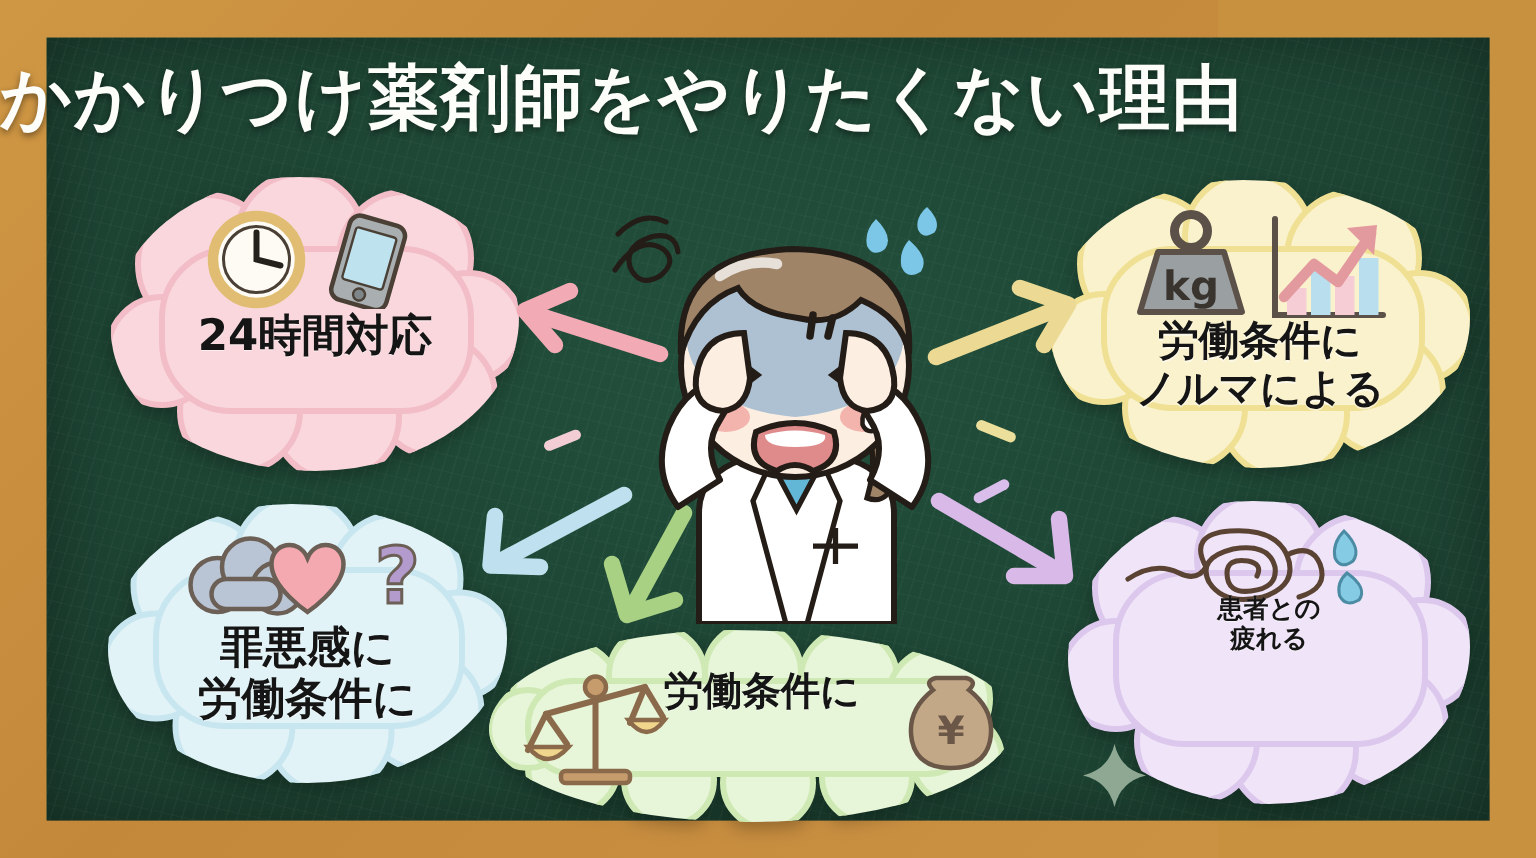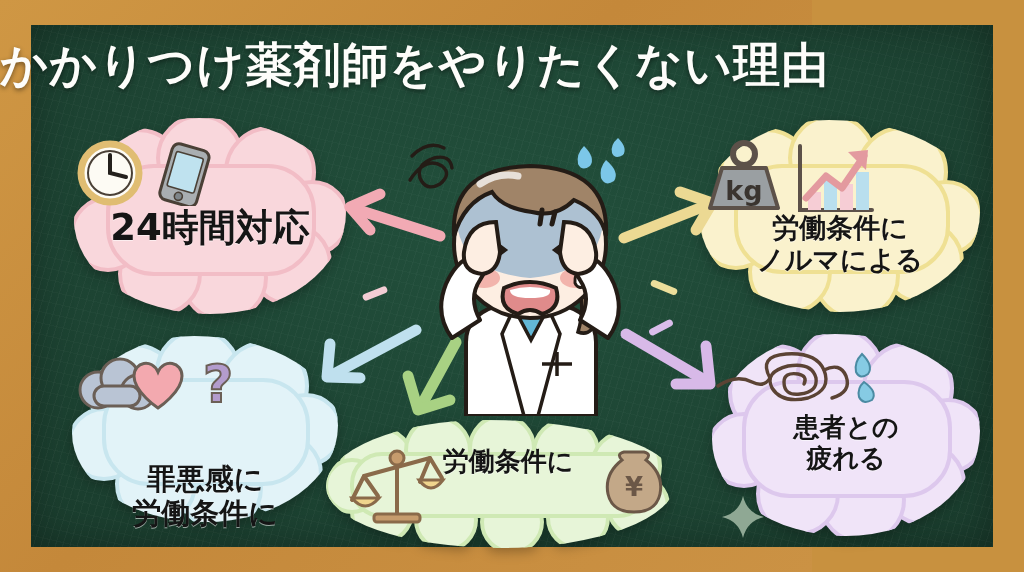--- a/index.html
+++ b/index.html
@@ -43,34 +43,34 @@
     position:absolute;inset:0;
     border-radius:46% 54% 50% 50% / 52% 48% 52% 48%;
     filter:drop-shadow(0 4px 6px rgba(0,0,0,.28));
   }
   .cloudtext{
     position:absolute;left:0;right:0;
     text-align:center;color:#151515;font-weight:700;
     line-height:1.18;z-index:4;
     text-shadow:0 1px 0 rgba(255,255,255,.55);
   }
-  .cloudicons{position:absolute;left:0;right:0;z-index:4;}
+  .cloudicons{position:absolute;left:0;right:0;z-index:4;text-align:center;}
 
   
   #cloud-hours   {left:74px; top:118px;width:272px;height:196px;}
   #cloud-quota   {left:700px;top:120px;width:280px;height:192px;}
   #cloud-guilt   {left:72px; top:336px;width:266px;height:186px;}
   #cloud-work    {left:326px;top:420px;width:350px;height:128px;}
   #cloud-patient {left:712px;top:334px;width:268px;height:202px;}
 
-  #cloud-hours   .cloudtext{top:88px; font-size:37px;}
+  #cloud-hours   .cloudtext{top:88px; font-size:29px;}
   #cloud-quota   .cloudtext{top:92px; font-size:27px;}
-  #cloud-guilt   .cloudtext{top:78px; font-size:29px;margin-top:48px;}
+  #cloud-guilt   .cloudtext{top:78px; font-size:29px;}
   #cloud-work    .cloudtext{top:26px; font-size:26px;padding-left:84px;padding-right:70px;}
-  #cloud-patient .cloudtext{top:62px; font-size:26px;margin-top:16px;}
+  #cloud-patient .cloudtext{top:62px; font-size:17px;}
 
   #cloud-hours   .cloudicons{top:22px;}
   #cloud-quota   .cloudicons{top:20px;}
   #cloud-guilt   .cloudicons{top:18px;}
   #cloud-patient .cloudicons{top:14px;}
 
   
   .arrow{position:absolute;z-index:3;}
 
   

